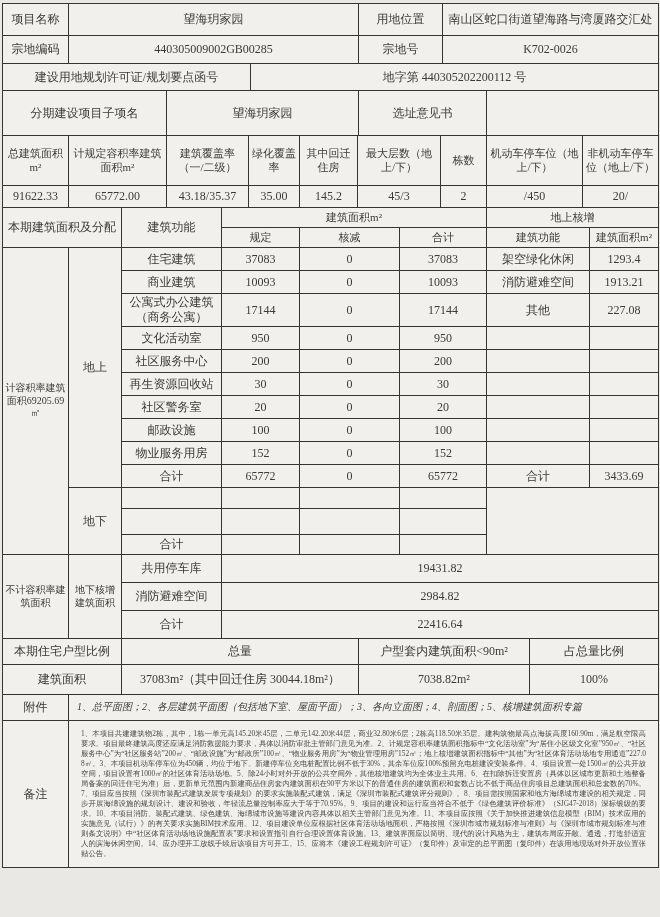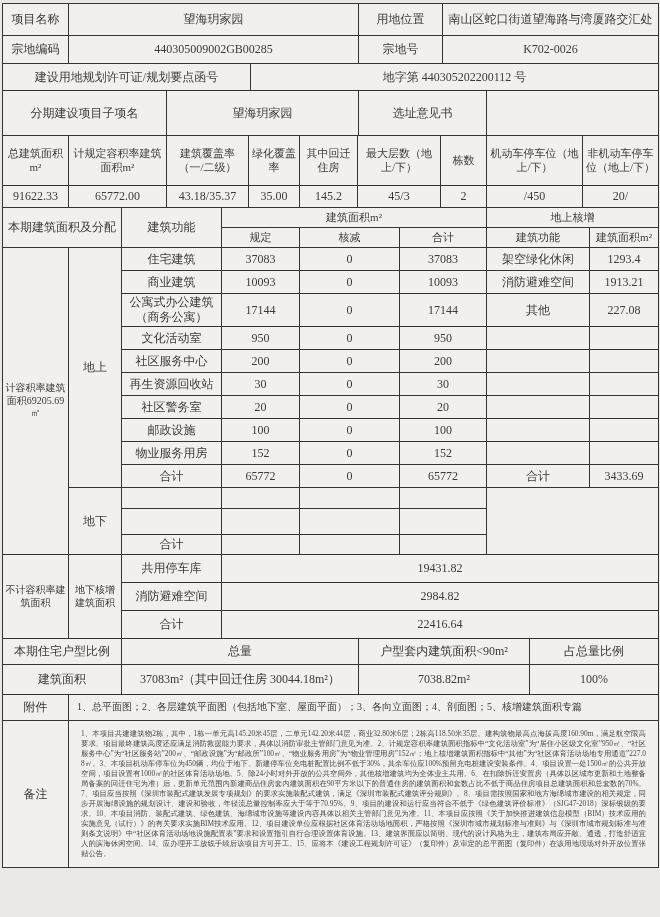--- a/index.html
+++ b/index.html
@@ -11,21 +11,21 @@
   }
   table{border-collapse:collapse;table-layout:fixed;width:656px;margin:0 auto;}
   table + table, table.overlap{margin-top:-1px;}
   td{
     border:1px solid #35342f;background:#f1f0ed;
     text-align:center;vertical-align:middle;
     font-size:12px;line-height:1.25;padding:1px 2px;
     overflow:hidden;word-break:break-all;
   }
   td.hdr{font-size:11px;line-height:1.2;}
-  td.left{text-align:left;padding-left:8px;}
+  td.left{text-align:left;padding-left:8px;font-style:italic;}
   td.xs{font-size:12px;}
   td.sm{font-size:10px;}
   td.num{font-size:12px;}
   td.remarks{
     text-align:justify;vertical-align:middle;
     font-size:7.4px;line-height:10px;
     padding:8px 12px 8px 12px;color:#4a4a48;word-break:break-all;
   }
   tr.h30{height:30px}tr.h32{height:32px}tr.h28{height:28px}tr.h27{height:27px}
   tr.h45{height:45px}tr.h50{height:50px}tr.h22{height:22px}tr.h20{height:20px}

